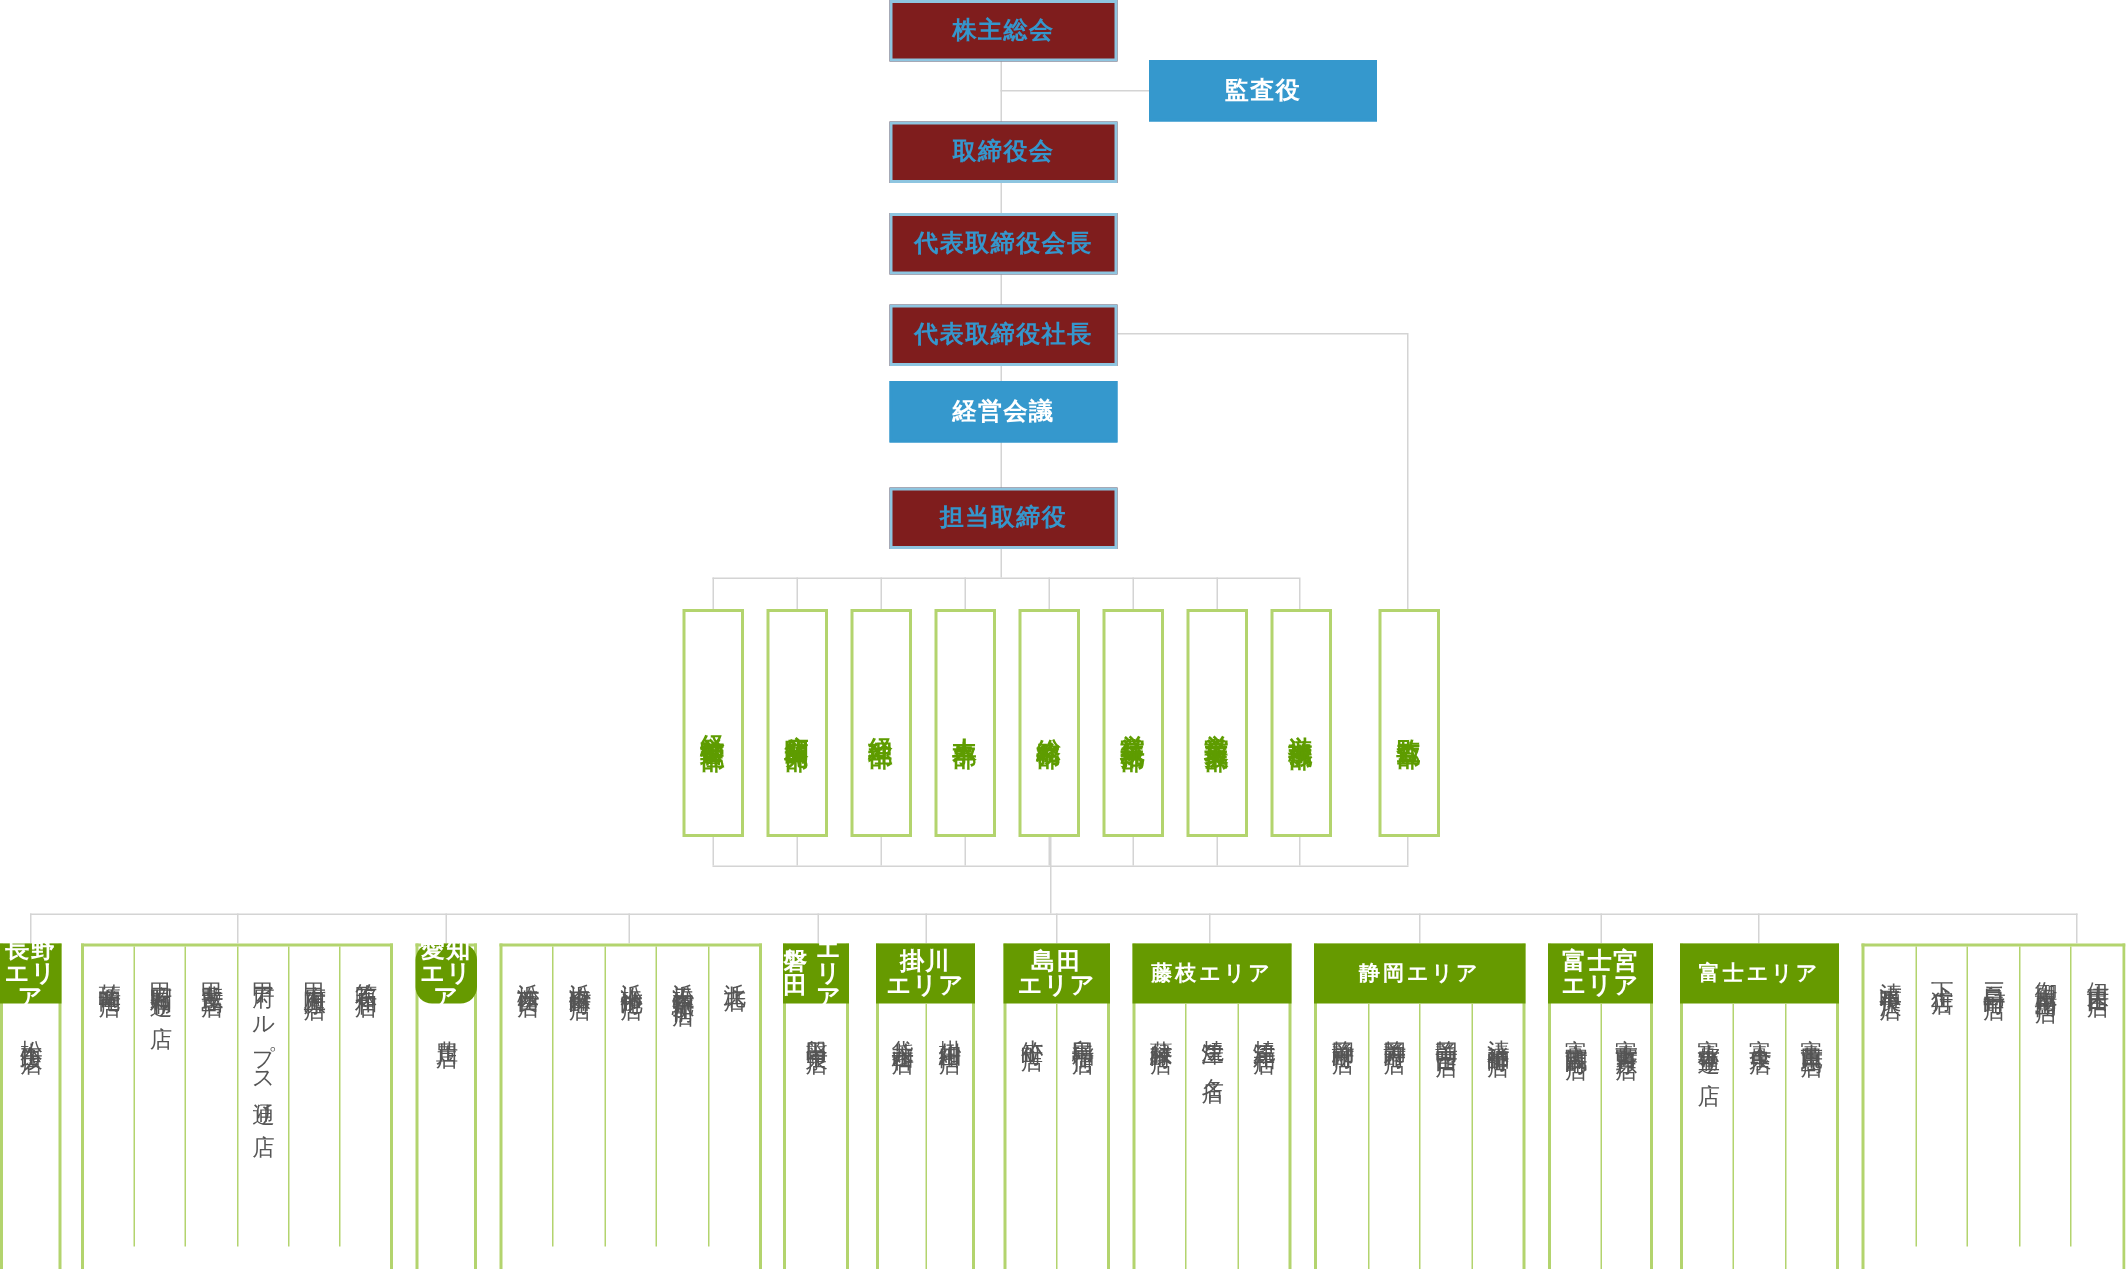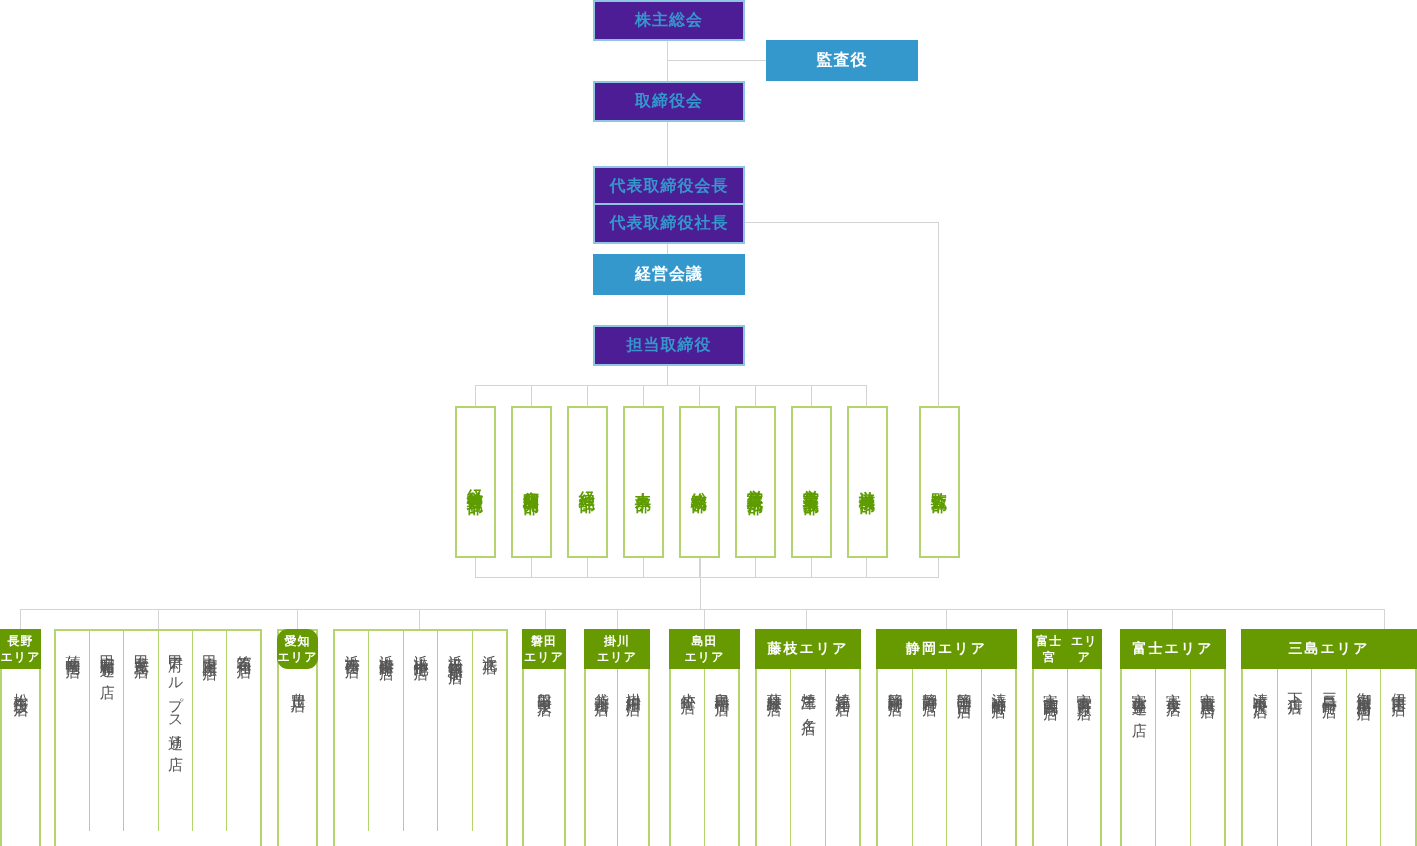--- a/index.html
+++ b/index.html
@@ -1,34 +1,34 @@
 <!DOCTYPE html>
 <html><head>
 <meta charset="utf-8">
 <style>
   html, body { margin: 0; padding: 0; background: #ffffff; }
   body { width: 1417px; height: 846px; position: relative; overflow: hidden;
          font-family: "DejaVu Sans", "Liberation Sans", sans-serif; }
   .line { position: absolute; background: #d4d4d4; }
   .exec { position: absolute; left: 593px; width: 148px; height: 37px;
-          border: 2px solid #8ec5e0; background: #4c1d95; color: #3596cc;
+          border: 2px solid #8ec5e0; background: #7f1d1d; color: #3596cc;
           font-weight: bold; font-size: 16px; letter-spacing: 1px;
           display: flex; align-items: center; justify-content: center; box-sizing: content-box; }
   .exec.filled { background: #3598cd; border-color: #3598cd; color: #fff; }
   .dept { position: absolute; top: 406px; width: 37px; height: 148px;
           border: 2px solid #b3d46e; background: #fff; color: #5e9c00;
           font-weight: bold; font-size: 16px; line-height: 21px;
           writing-mode: vertical-rl; text-orientation: upright;
           display: flex; align-items: center; justify-content: center; letter-spacing: 2px; }
   .area { position: absolute; top: 629px; height: 240px; background: #fff;
           border: 2px solid #b3d46e; border-bottom: none; box-sizing: border-box; }
   .area-head { height: 40px; background: #669a00; color: #fff; font-weight: bold;
                display: flex; align-items: center; justify-content: center; text-align: center;
                font-size: 14px; letter-spacing: 2px; margin: -2px -2px 0 -2px; }
-  .area-head.small { font-size: 12px; line-height: 16px; letter-spacing: 1px; }
+  .area-head.small { font-size: 16px; line-height: 16px; letter-spacing: 1px; }
   .stores { display: flex; height: 200px; }
   .store { flex: 1; border-right: 1px solid #b3d46e; color: #555;
            font-size: 15px; line-height: 19px; writing-mode: vertical-rl; text-orientation: upright;
            padding-top: 12px; display: flex; align-items: center; letter-spacing: 2px; }
   .store:last-child { border-right: none; }
 </style>
 </head>
 <body>
 
 <div class="line" style="left:667px; top:40px; width:1px; height:345px;"></div>
@@ -69,21 +69,21 @@
     <div class="line" style="left: 806px; top: 609px; width: 1px; height: 20px;"></div>
     <div class="line" style="left: 946px; top: 609px; width: 1px; height: 20px;"></div>
     <div class="line" style="left: 1067px; top: 609px; width: 1px; height: 20px;"></div>
     <div class="line" style="left: 1172px; top: 609px; width: 1px; height: 20px;"></div>
     <div class="line" style="left: 1384px; top: 609px; width: 1px; height: 20px;"></div>
   </div>
 
 <div class="exec" style="top:0px;">株主総会</div>
 <div class="exec filled" style="left:766px; top:40px;">監査役</div>
 <div class="exec" style="top:81px;">取締役会</div>
-<div class="exec" style="top:142px;margin-top:24px;">代表取締役会長</div>
+<div class="exec" style="top:142px;">代表取締役会長</div>
 <div class="exec" style="top:203px;">代表取締役社長</div>
 <div class="exec filled" style="top:254px;">経営会議</div>
 <div class="exec" style="top:325px;">担当取締役</div>
 
 <div class="dept" style="left:455px;">経営管理部</div>
 <div class="dept" style="left:511px;">店舗開発部</div>
 <div class="dept" style="left:567px;">経理部</div>
 <div class="dept" style="left:623px;">人事部</div>
 <div class="dept" style="left:679px;">総務部</div>
 <div class="dept" style="left:735px;">営業統括部</div>
@@ -123,21 +123,21 @@
     <div class="area" style="left: 333px; width: 175px;">
       <div class="stores">
         <div class="store">浜松葵西店</div>
         <div class="store">浜松森田町店</div>
         <div class="store">浜松小池町店</div>
         <div class="store">浜松天竜川駅前店</div>
         <div class="store">浜北店</div>
       </div>
     </div>
     <div class="area" style="left: 522px; width: 44px;">
-      <div class="area-head small" style="flex-direction: column;">
+      <div class="area-head small" style="flex-direction: row;">
         <span style="display: block;">磐田</span>
         <span style="display: block;">エリア</span>
       </div>
       <div class="stores">
         <div class="store">磐田中泉店</div>
       </div>
     </div>
     <div class="area" style="left: 584px; width: 66px;">
       <div class="area-head small" style="flex-direction: column;">
         <span style="display: block;">掛川</span>
@@ -169,39 +169,38 @@
     <div class="area" style="left: 876px; width: 141px;">
       <div class="area-head">静岡エリア</div>
       <div class="stores">
         <div class="store">静岡柳町店</div>
         <div class="store">静岡寿町店</div>
         <div class="store">静岡中吉田店</div>
         <div class="store">清水袖師町店</div>
       </div>
     </div>
     <div class="area" style="left: 1032px; width: 70px;">
-      <div class="area-head small" style="">
+      <div class="area-head small" style="flex-direction: column;">
         <span style="display: block;">富士宮</span>
         <span style="display: block;">エリア</span>
       </div>
       <div class="stores">
         <div class="store">富士宮浅間町店</div>
         <div class="store">富士宮万野原店</div>
       </div>
     </div>
     <div class="area" style="left: 1120px; width: 106px;">
       <div class="area-head">富士エリア</div>
       <div class="stores">
         <div class="store">富士弥生通り店</div>
         <div class="store">富士今泉店</div>
         <div class="store">富士荒田島店</div>
       </div>
     </div>
     <div class="area" style="left: 1241px; width: 176px;">
-      <div class="area-head">三島エリア</div>
       <div class="stores">
         <div class="store">清水町長沢店</div>
         <div class="store">下土狩店</div>
         <div class="store">三島二日町店</div>
         <div class="store">御殿場川島田店</div>
         <div class="store">伊東吉田店</div>
       </div>
     </div>
   </div>
 

